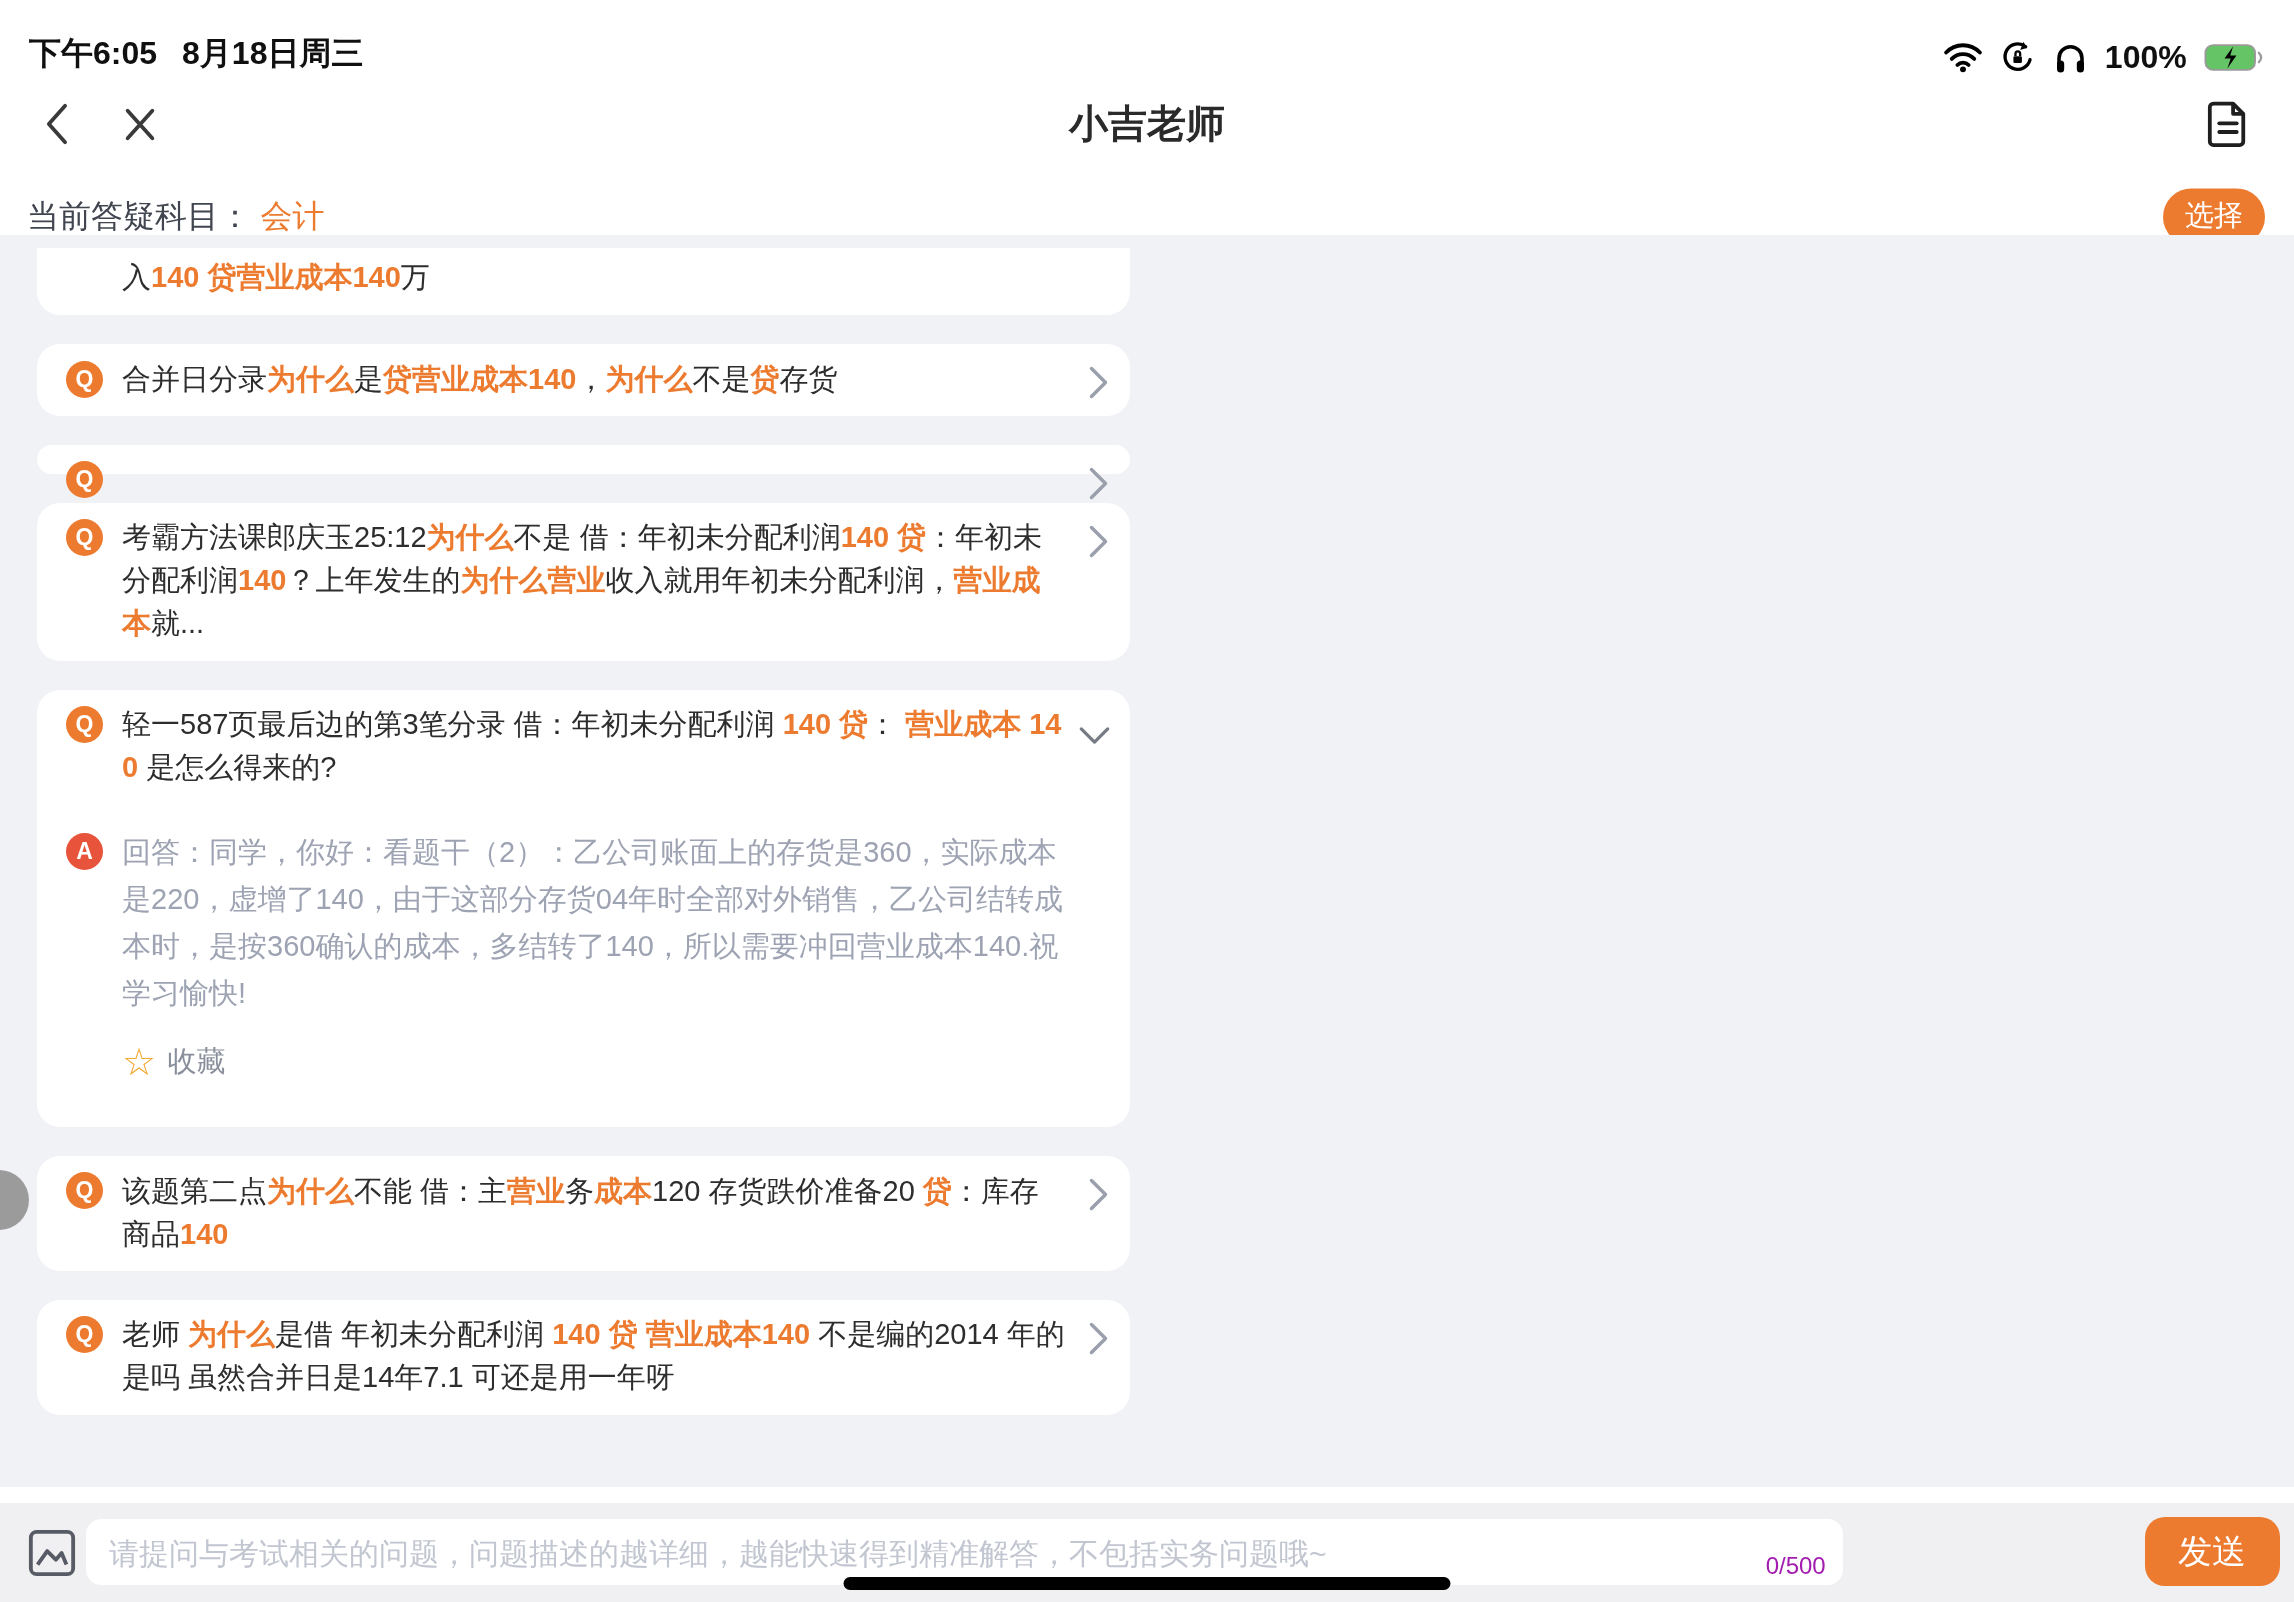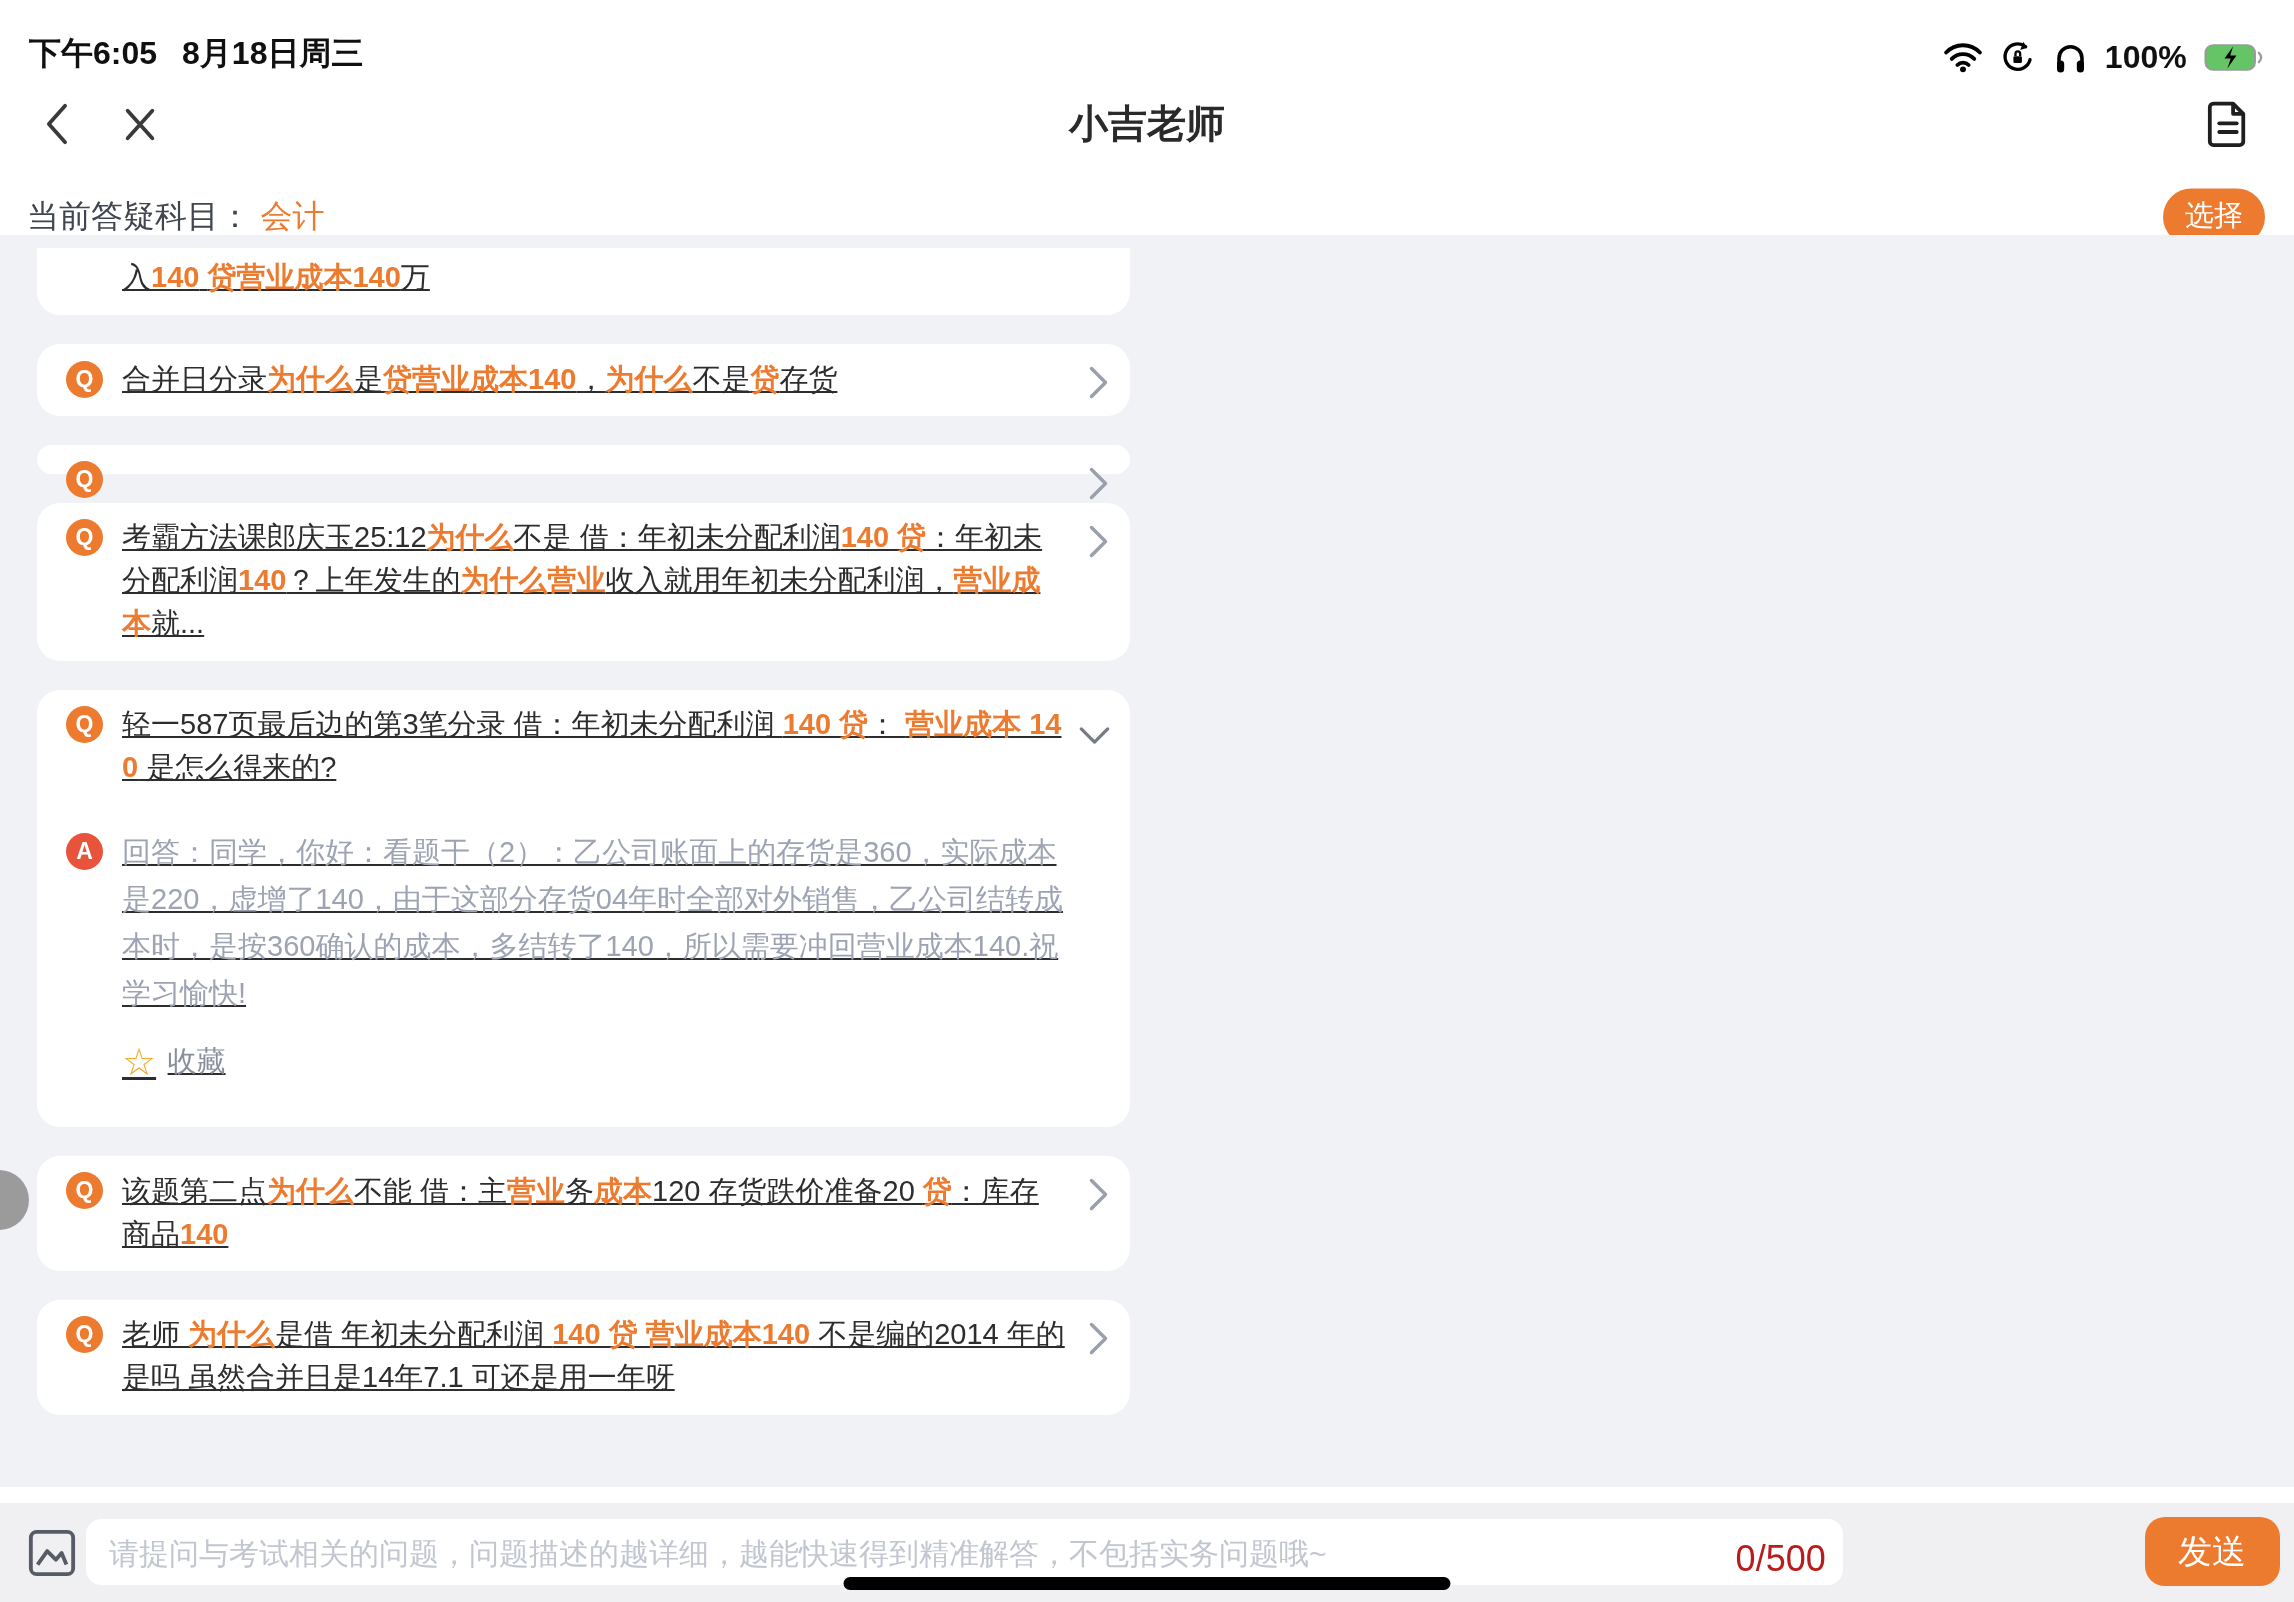--- a/index.html
+++ b/index.html
@@ -33,21 +33,21 @@
   .subject-bar{position:relative;height:93px;display:flex;align-items:center;padding:0 27px;}
   .subject-label{font-size:32px;color:#40454f;}
   .subject-value{font-size:32px;color:var(--accent);margin-left:9.6px;cursor:pointer;}
   .select-btn{position:absolute;right:29px;top:50%;transform:translateY(-50%);
     background:var(--accent);color:#fff;font-size:29px;padding:8.6px 22px;border-radius:960px;cursor:pointer;}
 
   
   .list{position:absolute;top:235px;left:0;right:0;height:1252px;background:var(--listbg);
     overflow:hidden;padding-top:12.5px;}
   .card{position:relative;margin:0 2px 29px 37px;width:1093px;background:#fff;border-radius:23px;
-    padding:13.4px 63px 15.4px 85px;font-size:29px;line-height:43px;color:#2d2d2d;word-break:break-all;text-decoration:underline;}
+    padding:13.4px 63px 15.4px 85px;font-size:29px;line-height:43px;color:#2d2d2d;word-break:break-all;}
   .card.partial{border-radius:0 0 23px 23px;padding-top:8.6px;padding-bottom:16.3px;}
   .card .hl{color:var(--hl);font-weight:700;}
   .qbadge{position:absolute;left:29px;top:16.3px;width:37px;height:37px;border-radius:50%;
     background:var(--accent);color:#fff;font-size:23px;font-weight:700;
     display:flex;align-items:center;justify-content:center;}
   .chev{position:absolute;right:21px;top:21px;cursor:pointer;}
   .chev-down{right:19px;top:25px;}
   .answer{position:relative;margin-top:40px;color:#9DA3B2;line-height:47px;}
   .abadge{position:absolute;left:-56px;top:3.8px;width:37px;height:37px;border-radius:50%;
     background:var(--abadge);color:#fff;font-size:23px;font-weight:700;
@@ -60,21 +60,21 @@
   
   .left-handle{position:absolute;left:-31px;top:1170px;width:60px;height:60px;border-radius:50%;
     background:#9B9B9B;cursor:pointer;}
 
   
   .composer{position:absolute;left:0;right:0;bottom:0;height:99px;background:#F0F0F2;}
   .img-btn{position:absolute;left:27px;top:25px;cursor:pointer;}
   .composer-input{position:absolute;left:86px;top:16.3px;width:1757px;height:66px;background:#fff;
     border-radius:15.4px;padding:14.4px 23px;cursor:text;}
   .placeholder{font-size:30px;color:#C2C6D0;}
-  .counter{position:absolute;right:17.3px;bottom:5.8px;font-size:36px;color:#b91c1c;margin-left:16px;}
+  .counter{position:absolute;right:17.3px;bottom:5.8px;font-size:24px;color:#a21caf;margin-left:16px;}
   .send-btn{position:absolute;right:14.4px;top:14.4px;width:135px;height:69px;background:var(--accent);
     color:#fff;font-size:34px;border-radius:20px;display:flex;align-items:center;justify-content:center;cursor:pointer;}
   .home-indicator{position:absolute;left:50%;transform:translateX(-50%);bottom:12.5px;
     width:607px;height:12.5px;border-radius:6.7px;background:#000;}
 </style>
 </head>
 <body>
 
 <div id="screen">
 

